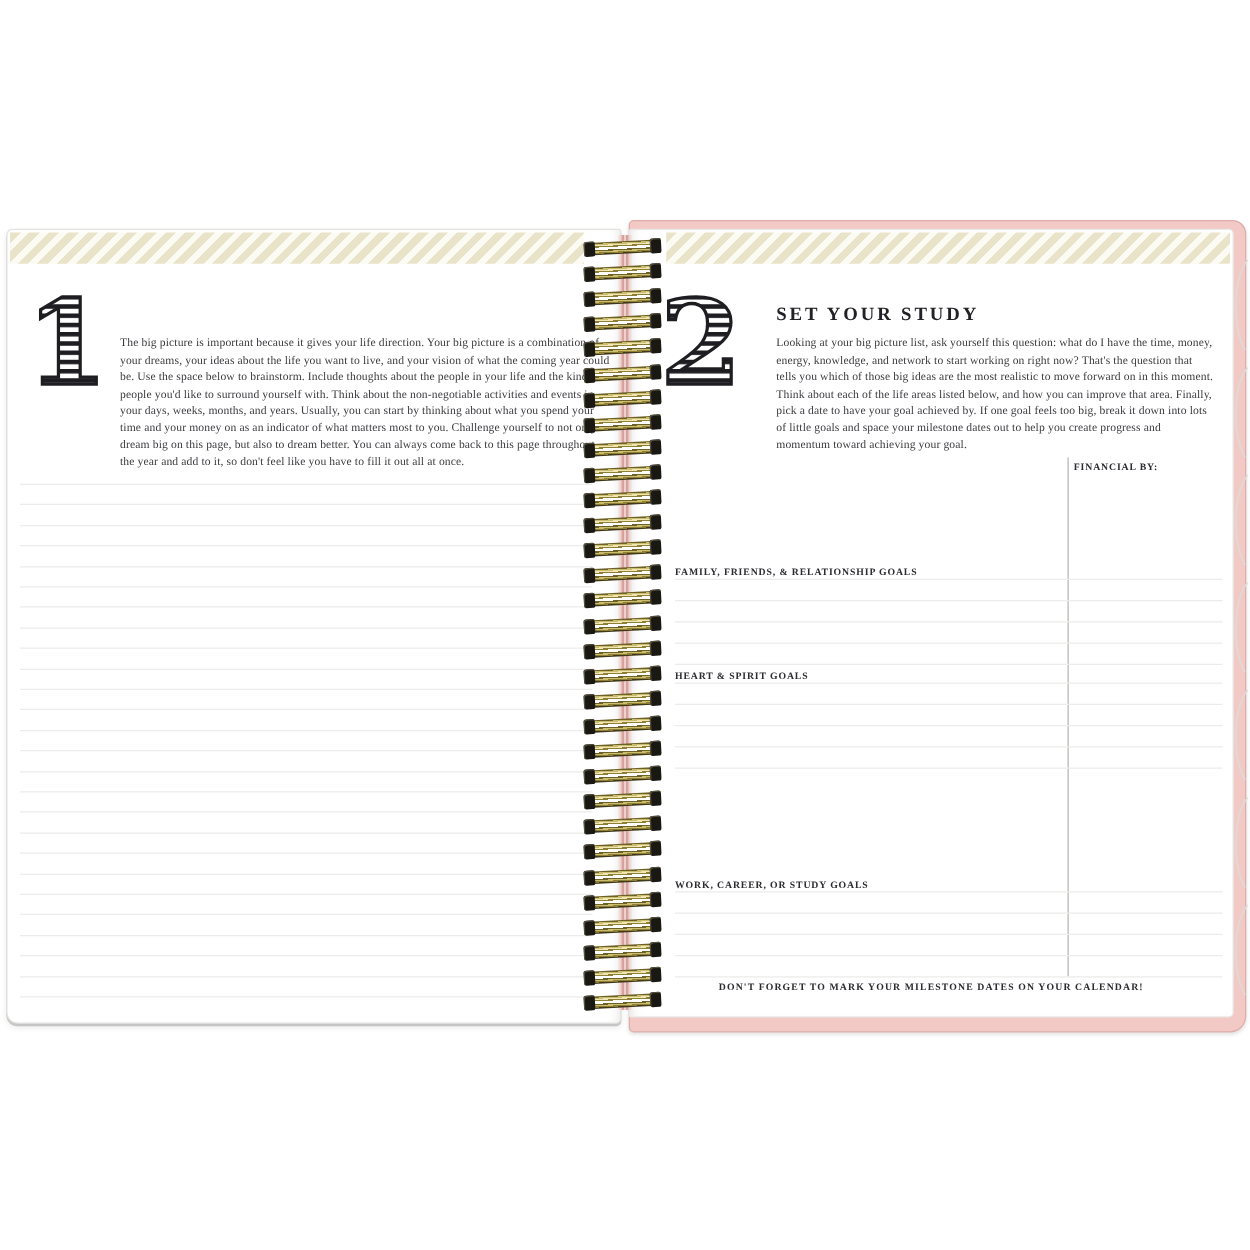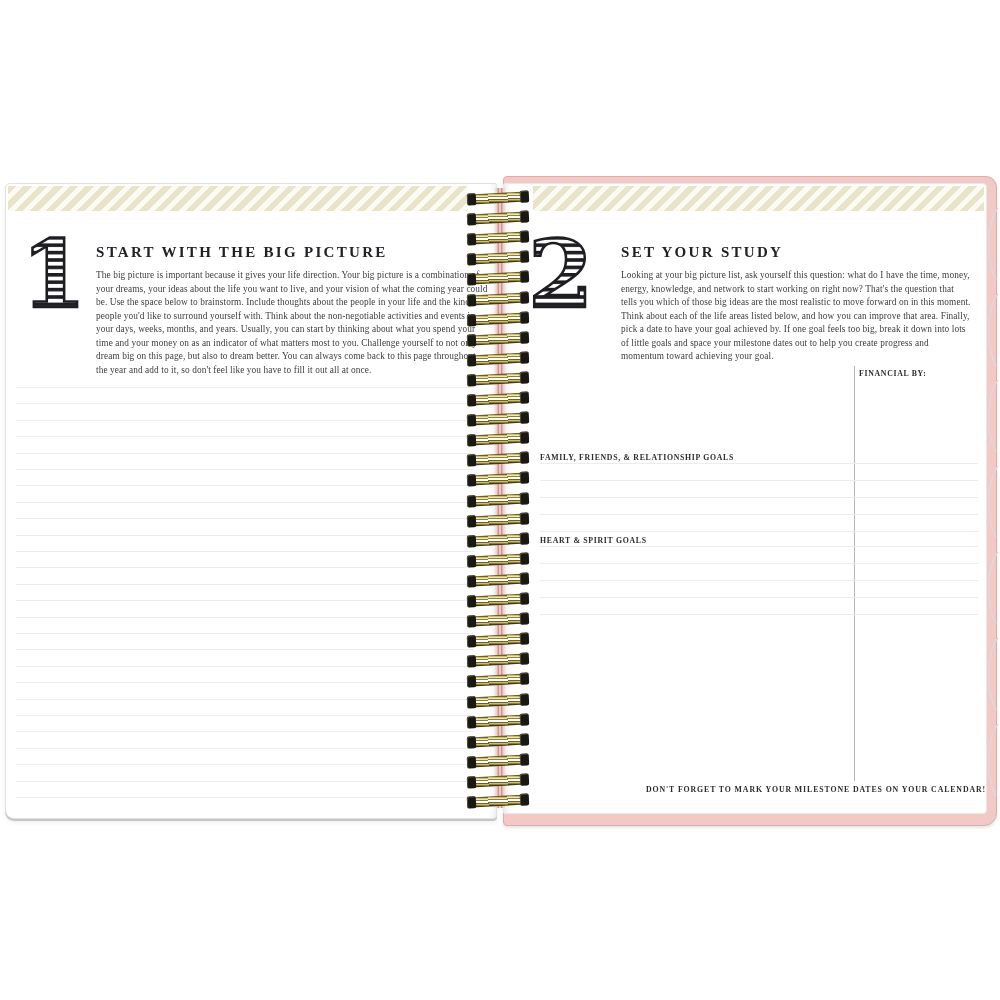--- a/index.html
+++ b/index.html
@@ -39,21 +39,21 @@
   .ruled-line{position:absolute;left:0;right:0;height:1px;background:#ececea;}
 
   
   .goal-sections{position:absolute;left:36px;right:8px;top:185px;height:425px;}
   .goal-section{position:absolute;left:0;right:0;height:83px;}
   .goal-label{position:absolute;left:0;top:0;font-size:7.8px;font-weight:bold;
      letter-spacing:.7px;color:#2c2c30;white-space:nowrap;}
   .accomplish-label{position:absolute;left:355px;top:185px;font-size:7.8px;font-weight:bold;
      letter-spacing:.7px;color:#2c2c30;white-space:nowrap;}
   .goal-divider{position:absolute;left:350px;top:182px;width:1px;height:415px;background:#b5b5b3;}
-  .footer-note{position:absolute;left:0;right:0;top:601px;text-align:right;font-size:7.8px;
+  .footer-note{position:absolute;left:0;right:0;top:601px;text-align:center;font-size:7.8px;
      font-weight:bold;letter-spacing:.9px;color:#2c2c30;}
 
   
   .spine-gap{position:absolute;left:494px;top:188px;width:12px;height:620px;
      background:linear-gradient(90deg,rgba(240,210,206,0) 0,#f0d2ce 22%,#cf918c 38%,
                 #f8eae8 50%,#cf918c 62%,#f0d2ce 78%,rgba(240,210,206,0) 100%);}
   .coil{position:absolute;left:469px;width:58px;height:10px;transform:rotate(-3deg);
      background:linear-gradient(180deg,#6e6128 0 1px,#cbbd6e 1px 2px,#efe6b4 2px 3px,
                 #8f7f35 3px 4px,#ffffff 4px 6px,#6e6128 6px 7px,#cbbd6e 7px 8px,
                 #8f7f35 8px 9px,#40381a 9px 10px);
@@ -81,21 +81,20 @@
 
   <div class="page-right-back"></div>
 
   <div class="page-left">
     <div class="stripe-band"></div>
 
     <svg class="numeral-svg" style="left:11px;top:52px;" width="74" height="80">
       <text x="4" y="71" font-size="94" fill="url(#hstripe)" stroke="#1d1d22" stroke-width="2.6">1</text>
     </svg>
 
-    <div class="chapter-title" style="left:90px;top:60px;">START WITH THE BIG PICTURE</div>
 
     <div class="chapter-body" style="left:90px;top:85px;width:392px;">The big picture is important because it gives your life direction. Your big picture is a combination of your dreams, your ideas about the life you want to live, and your vision of what the coming year could be. Use the space below to brainstorm. Include thoughts about the people in your life and the kind of people you'd like to surround yourself with. Think about the non-negotiable activities and events in your days, weeks, months, and years. Usually, you can start by thinking about what you spend your time and your money on as an indicator of what matters most to you. Challenge yourself to not only dream big on this page, but also to dream better. You can always come back to this page throughout the year and add to it, so don't feel like you have to fill it out all at once.</div>
 
     <div class="ruled-area" style="left:10px;right:22px;top:203px;height:415px;" id="left-lines">
         <div class="ruled-line" style="top: 0px;"></div>
         <div class="ruled-line" style="top: 16.4px;"></div>
         <div class="ruled-line" style="top: 32.8px;"></div>
         <div class="ruled-line" style="top: 49.2px;"></div>
         <div class="ruled-line" style="top: 65.6px;"></div>
         <div class="ruled-line" style="top: 82px;"></div>
@@ -140,20 +139,28 @@
         <div class="goal-section" style="top: 167px;">
           <div class="goal-label">HEART &amp; SPIRIT GOALS</div>
           <div class="ruled-line" style="top: 10px;"></div>
           <div class="ruled-line" style="top: 27px;"></div>
           <div class="ruled-line" style="top: 44px;"></div>
           <div class="ruled-line" style="top: 61px;"></div>
           <div class="ruled-line" style="top: 78px;"></div>
         </div>
         <div class="goal-section" style="top: 83.5px;">
           <div class="goal-label">FAMILY, FRIENDS, &amp; RELATIONSHIP GOALS</div>
+          <div class="ruled-line" style="top: 10px;"></div>
+          <div class="ruled-line" style="top: 27px;"></div>
+          <div class="ruled-line" style="top: 44px;"></div>
+          <div class="ruled-line" style="top: 61px;"></div>
+          <div class="ruled-line" style="top: 78px;"></div>
+        </div>
+        <div class="goal-section" style="top: 334px;">
+          <div class="goal-label">WORK, CAREER, OR STUDY GOALS</div>
           <div class="ruled-line" style="top: 10px;"></div>
           <div class="ruled-line" style="top: 27px;"></div>
           <div class="ruled-line" style="top: 44px;"></div>
           <div class="ruled-line" style="top: 61px;"></div>
           <div class="ruled-line" style="top: 78px;"></div>
         </div>
       </div>
 
     <div class="footer-note">DON'T FORGET TO MARK YOUR MILESTONE DATES ON YOUR CALENDAR!</div>
   </div>

